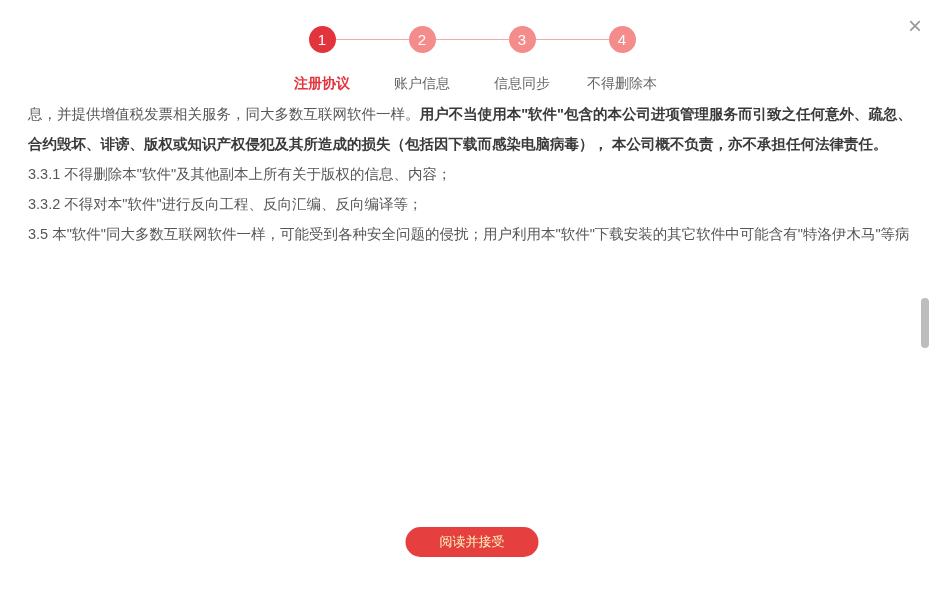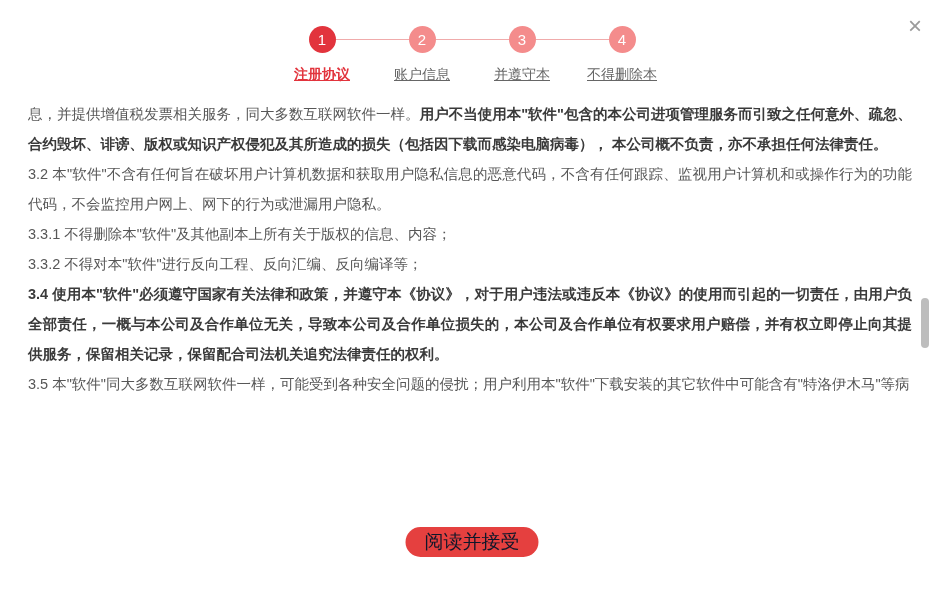--- a/index.html
+++ b/index.html
@@ -23,37 +23,37 @@
   }
   .step{display:flex;flex-direction:column;align-items:center;width:27px;}
   .circle{
     width:27px;height:27px;border-radius:50%;
     background:#f48c8c;color:#fff;
     font-size:15px;line-height:27px;text-align:center;
     flex:none;
   }
   .circle.active{background:#e2343d;}
   .slabel{
-    margin-top:13px;font-size:14px;color:#666;white-space:nowrap;text-decoration:underline;
+    margin-top:22px;font-size:14px;color:#666;white-space:nowrap;
   }
   .slabel.active{color:#e2343d;font-weight:bold;}
   .connector{width:73px;height:1px;background:#f0abab;margin-top:13px;flex:none;}
   
   .agreement{
     position:absolute;top:99px;left:28px;right:32px;
     font-size:14.5px;line-height:30px;color:#575757;
     text-align:justify;
   }
   .agreement p{margin:0;}
   .b{color:#3a3a3a;font-weight:bold;}
   
   .accept{
     position:absolute;top:527px;left:50%;transform:translateX(-50%);
     width:133px;height:30px;border:none;border-radius:15px;
-    background:#e5403f;color:#0f172a;font-size:19px;
+    background:#e5403f;color:#fef9c3;font-size:13px;
     font-family:"Liberation Sans","DejaVu Sans",sans-serif;
     cursor:pointer;
   }
   
   .scroll-thumb{
     position:absolute;right:15px;top:298px;
     width:8px;height:50px;border-radius:4px;background:#bdbdbd;
   }
 </style>
 </head>
@@ -69,35 +69,33 @@
       <div class="slabel active">注册协议</div>
     </div>
     <div class="connector"></div>
     <div class="step">
       <div class="circle">2</div>
       <div class="slabel">账户信息</div>
     </div>
     <div class="connector"></div>
     <div class="step">
       <div class="circle">3</div>
-      <div class="slabel">并遵守本</div>
+      <div class="slabel">信息同步</div>
     </div>
     <div class="connector"></div>
     <div class="step">
       <div class="circle">4</div>
       <div class="slabel">不得删除本</div>
     </div>
   </div>
 
   <div class="agreement">
     <p><span>息，并提供增值税发票相关服务，同大多数互联网软件一样。</span><span class="b">用户不当使用本"软件"包含的本公司进项管理服务而引致之任何意外、疏忽、合约毁坏、诽谤、版权或知识产权侵犯及其所造成的损失（包括因下载而感染电脑病毒）， 本公司概不负责，亦不承担任何法律责任。</span></p>
-    <p>3.2 本"软件"不含有任何旨在破坏用户计算机数据和获取用户隐私信息的恶意代码，不含有任何跟踪、监视用户计算机和或操作行为的功能代码，不会监控用户网上、网下的行为或泄漏用户隐私。</p>
     <p>3.3.1 不得删除本"软件"及其他副本上所有关于版权的信息、内容；</p>
     <p>3.3.2 不得对本"软件"进行反向工程、反向汇编、反向编译等；</p>
-    <p class="b">3.4 使用本"软件"必须遵守国家有关法律和政策，并遵守本《协议》，对于用户违法或违反本《协议》的使用而引起的一切责任，由用户负全部责任，一概与本公司及合作单位无关，导致本公司及合作单位损失的，本公司及合作单位有权要求用户赔偿，并有权立即停止向其提供服务，保留相关记录，保留配合司法机关追究法律责任的权利。</p>
     <p>3.5 本"软件"同大多数互联网软件一样，可能受到各种安全问题的侵扰；用户利用本"软件"下载安装的其它软件中可能含有"特洛伊木马"等病</p>
   </div>
 
   <button class="accept">阅读并接受</button>
 
   <div class="scroll-thumb"></div>
 
 </div>
 
 </body></html>

